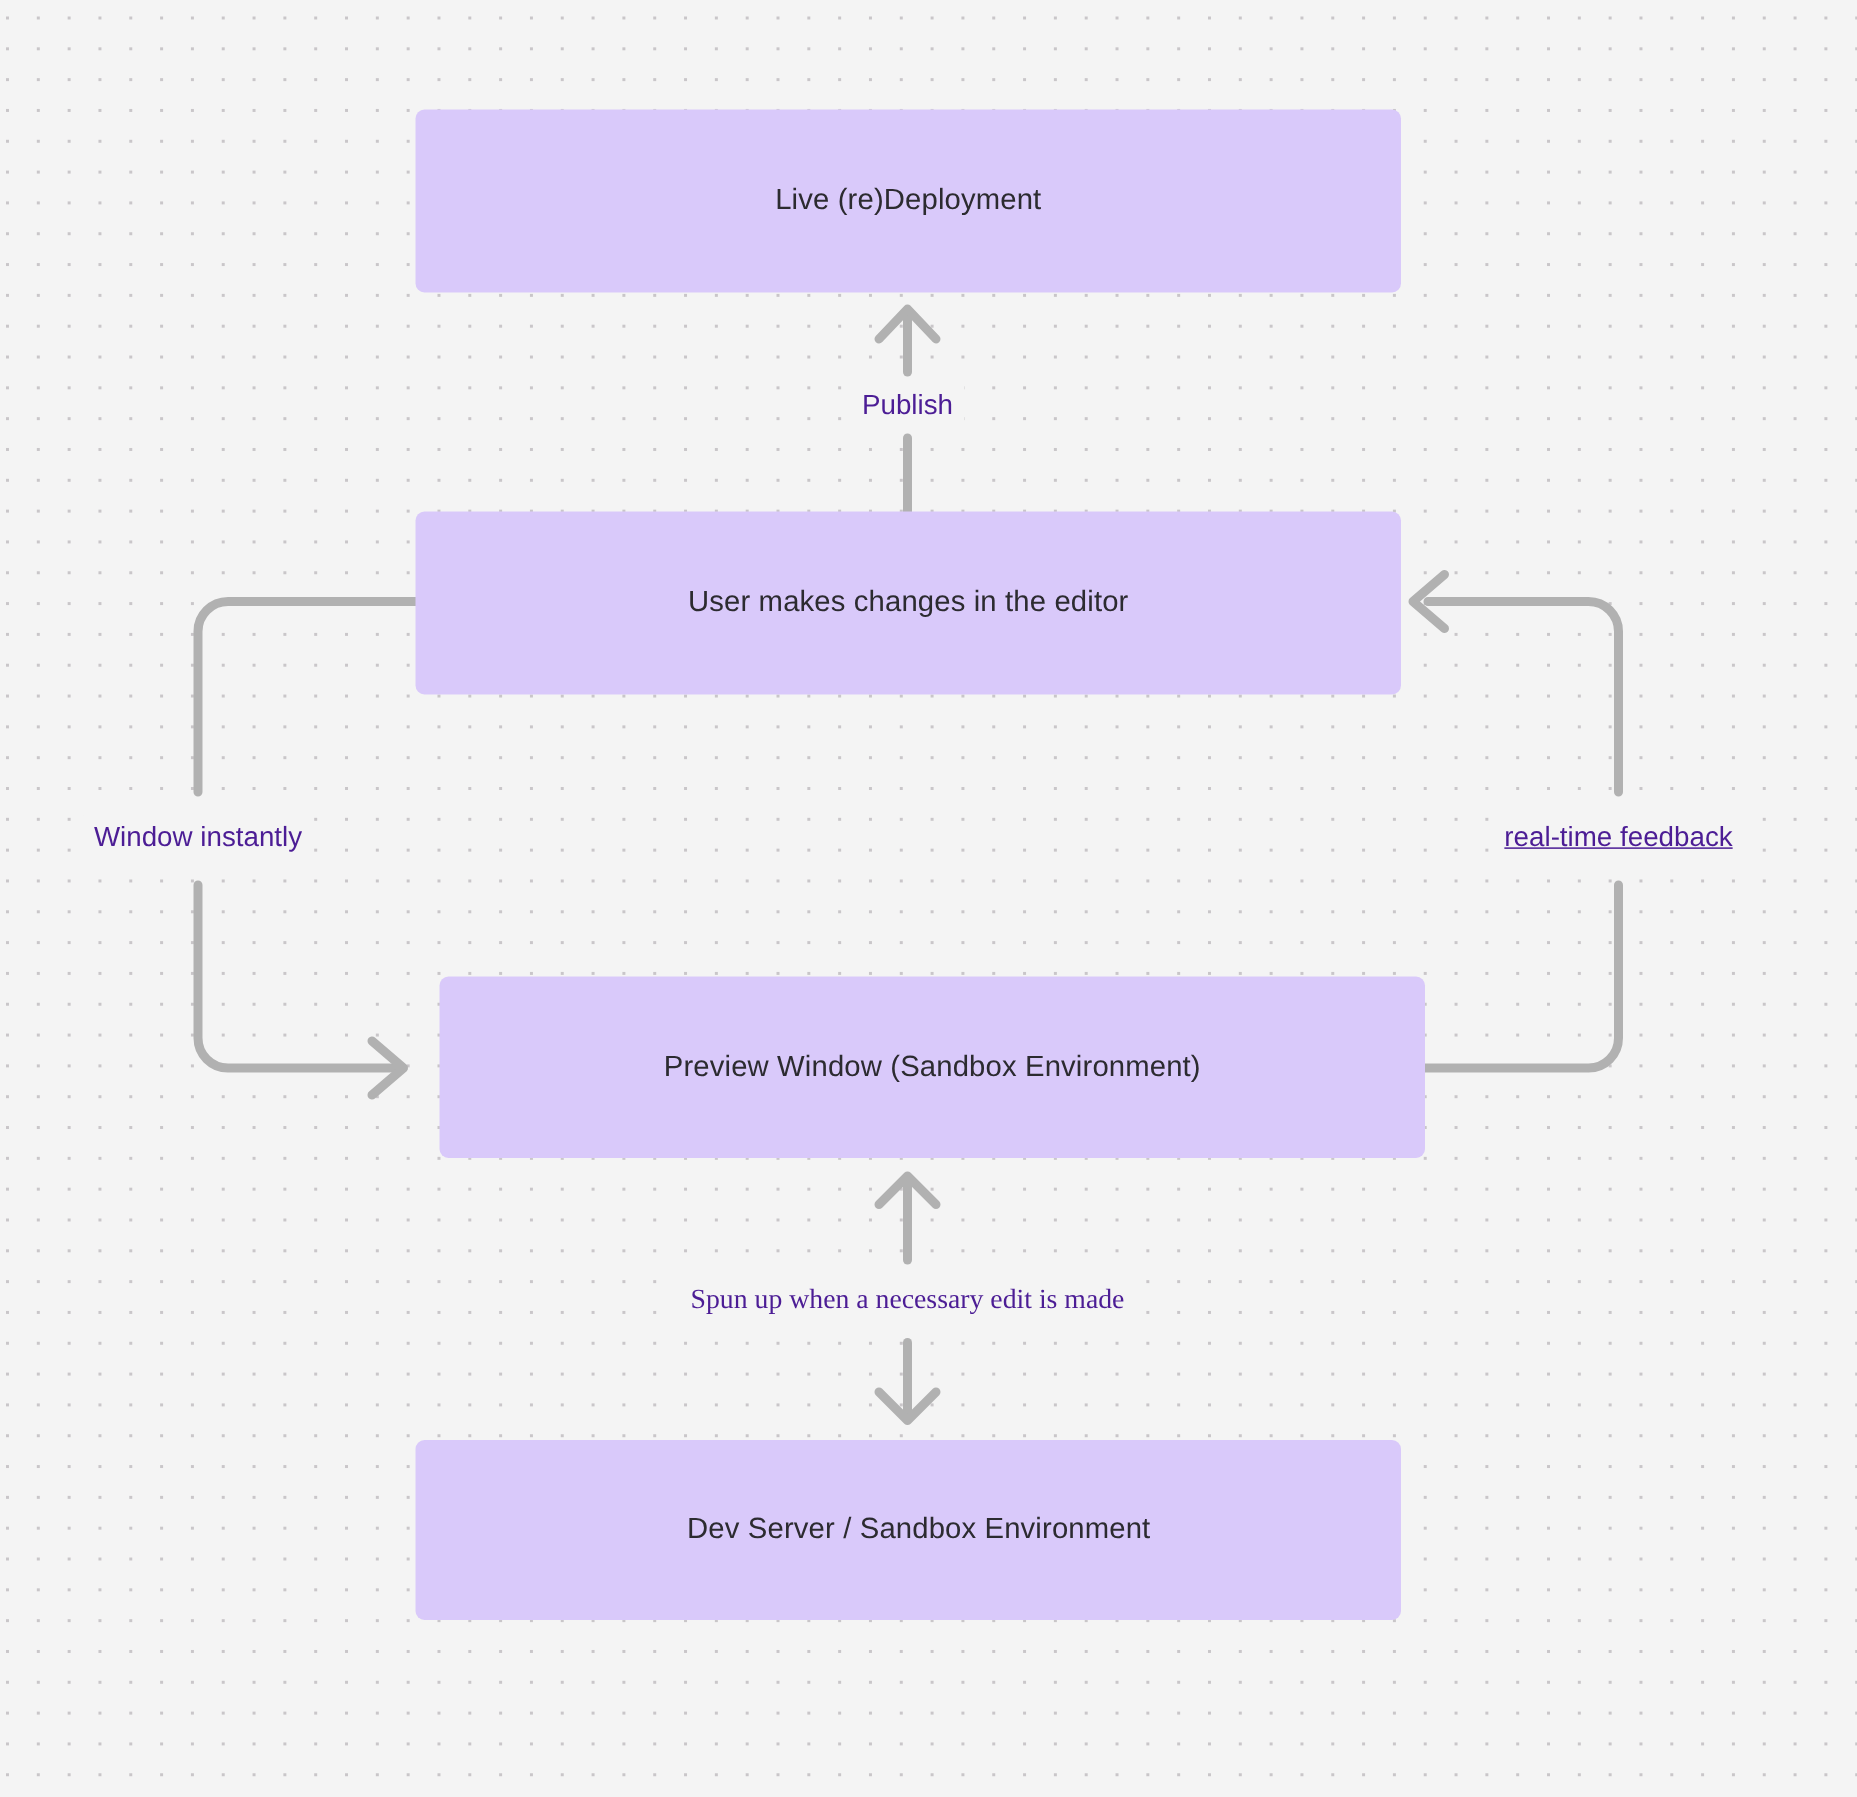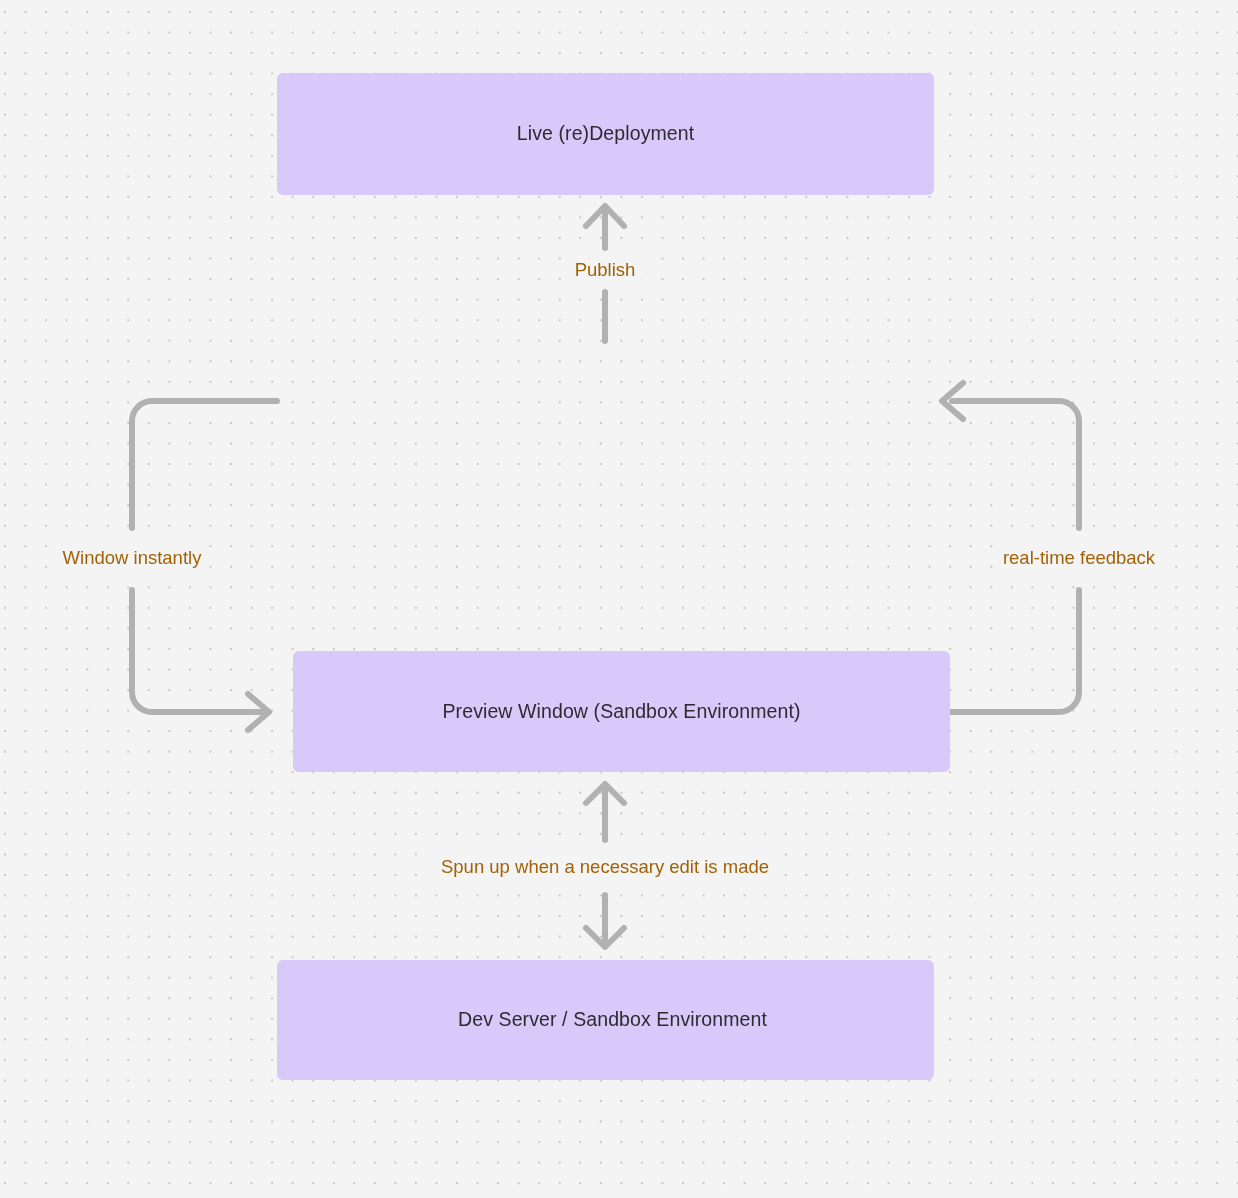--- a/index.html
+++ b/index.html
@@ -67,33 +67,33 @@
   }
 
   #node-live       { left: 277px; top: 73px;  width: 657px; height: 122px; }
   #node-editor     { left: 277px; top: 341px; width: 657px; height: 122px; }
   #node-preview    { left: 277px; top: 651px; width: 657px; height: 121px; margin-left: 16px; }
   #node-devserver  { left: 277px; top: 960px; width: 657px; height: 120px; padding-left: 28px; }
 
   
   .edge-label {
     position: absolute;
-    color: #a16207;
+    color: #4c1d95;
     font-size: 18.5px;
     line-height: 1.2;
     white-space: nowrap;
     background: #f4f4f4;
     padding: 3px 7px;
     user-select: none;
     transform: translate(-50%, -50%);
   }
   #label-publish        { left: 605px;  top: 270px; }
-  #label-spun-up        { left: 605px;  top: 867px; }
+  #label-spun-up        { left: 605px;  top: 867px; font-family: Liberation Serif, serif; }
   #label-updates        { left: 132px;  top: 558px; }
-  #label-feedback       { left: 1079px; top: 558px; }
+  #label-feedback       { left: 1079px; top: 558px; text-decoration: underline; }
 </style>
 </head>
 <body>
 
 <div id="canvas">
 
   <svg id="edges" viewBox="0 0 1238 1198" width="1238" height="1198">
 
     <g>
       <path class="edge-path" d="M 605 341 L 605 292"></path>
@@ -119,20 +119,23 @@
       <path class="edge-path" d="M 605 895 L 605 944"></path>
       <path class="edge-head" d="M 586 928 L 605 947 L 624 928"></path>
     </g>
 
   </svg>
 
   <div class="node" id="node-live">
     <span>Live (re)Deployment</span>
   </div>
 
+  <div class="node" id="node-editor">
+    <span>User makes changes in the editor</span>
+  </div>
 
   <div class="node" id="node-preview">
     <span>Preview Window (Sandbox Environment)</span>
   </div>
 
   <div class="node" id="node-devserver">
     <span>Dev Server / Sandbox Environment</span>
   </div>
 
   <div class="edge-label" id="label-publish">Publish</div>

